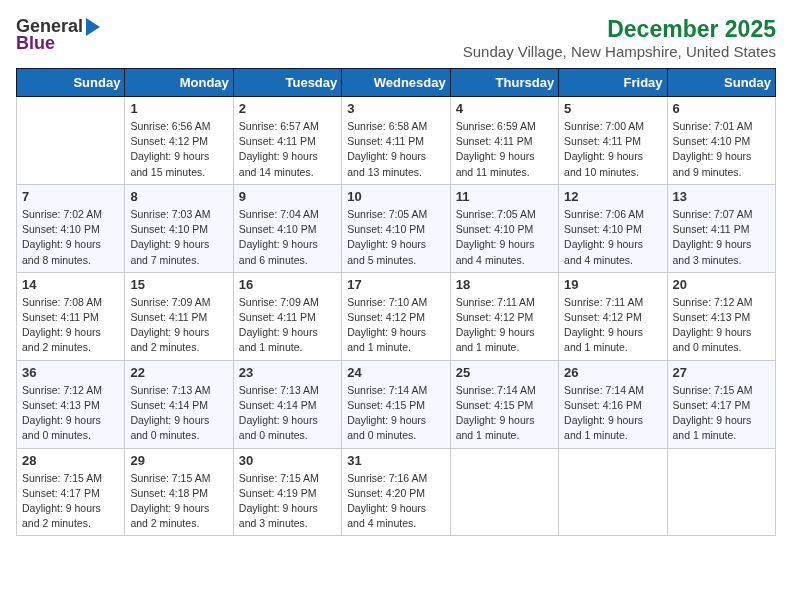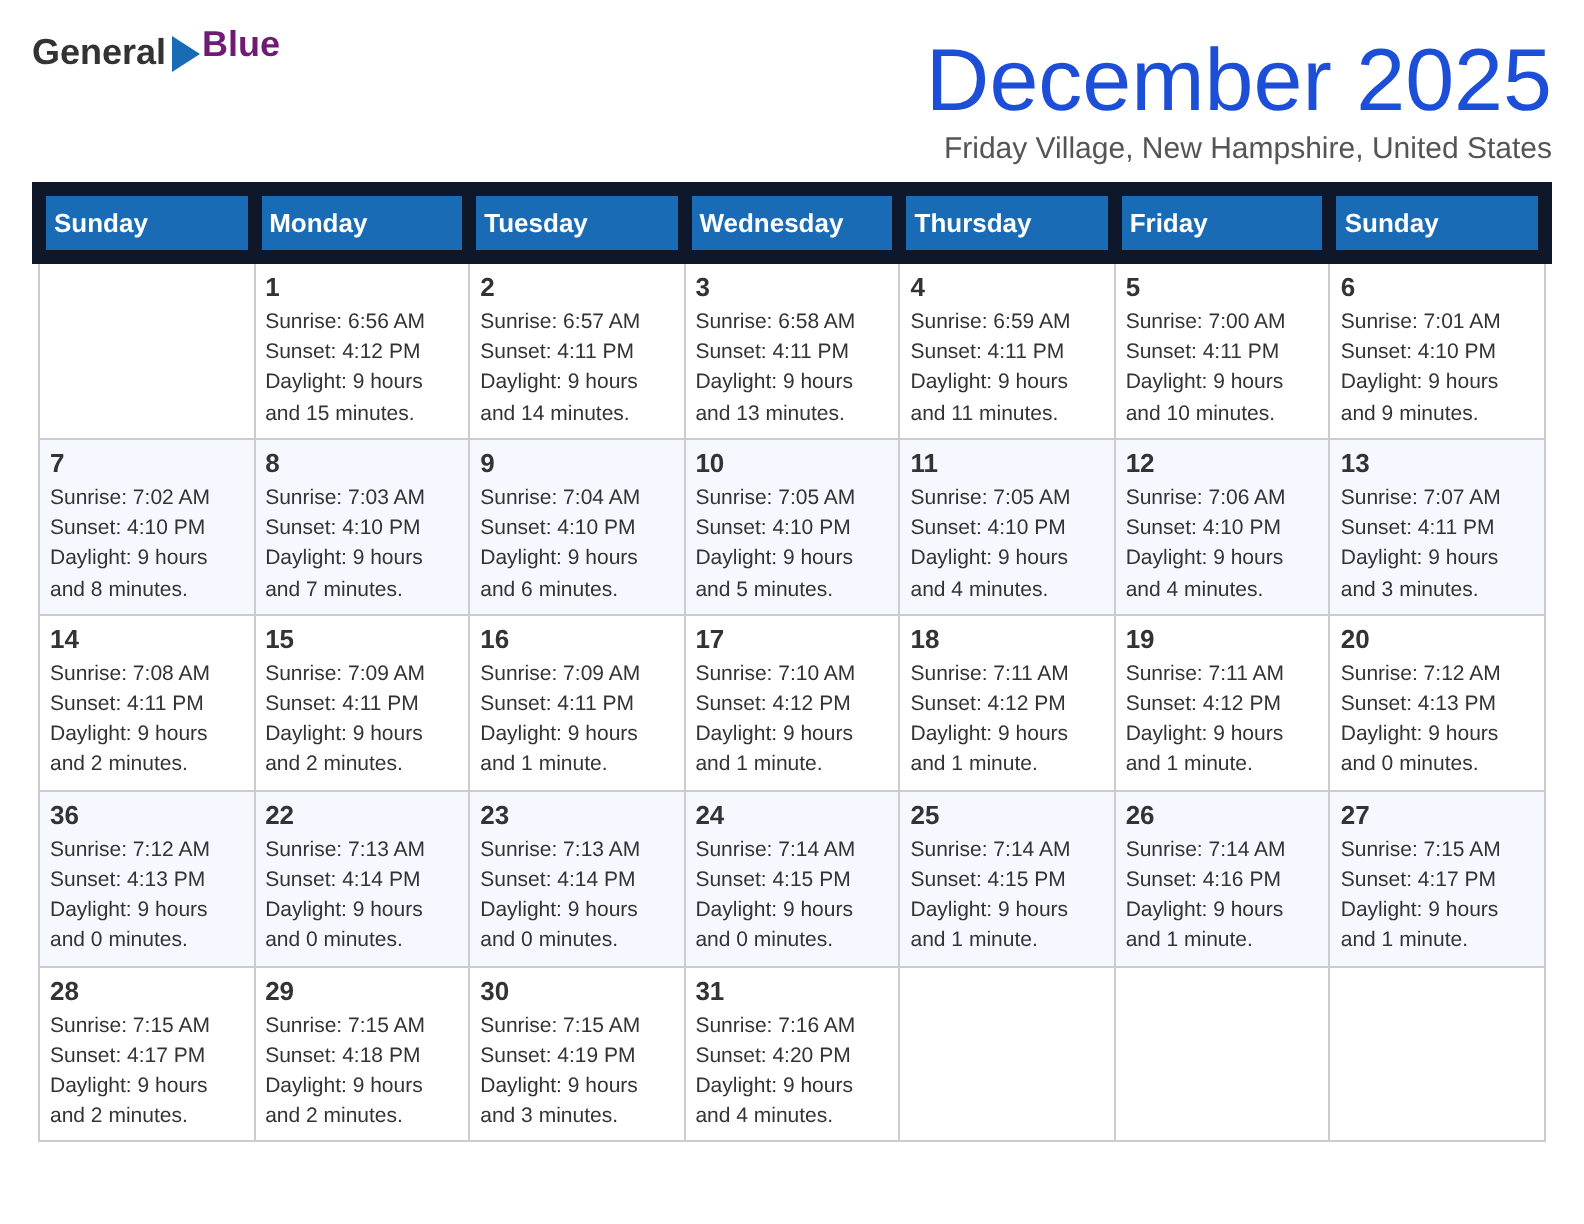--- a/index.html
+++ b/index.html
@@ -11,48 +11,48 @@
       padding: 16px;
     }
     .header-area {
       display: flex;
       justify-content: space-between;
       align-items: flex-start;
       margin-bottom: 8px;
     }
     .logo {
       display: flex;
-      flex-direction: row;
+      flex-direction: column;
       align-items: flex-start;
     }
     .title-area {
       text-align: right;
     }
     .month-title {
-      font-size: 44px;
-      font-weight: normal;
-      color: #1d4ed8;
+      font-size: 23px;
+      font-weight: bold;
+      color: #15803d;
     }
     .location-title {
       font-size: 15px;
       color: #555;
     }
     table {
       width: 100%;
       border-collapse: collapse;
       font-size: 11px;
     }
     thead tr th {
       background: #1a6bb5;
       color: #fff;
       padding: 6px 4px;
-      text-align: left;
+      text-align: right;
       font-size: 13px;
       font-weight: bold;
-      border: 7px solid #0f172a;
+      border: 1px solid #0f172a;
     }
     tbody tr td {
       border: 1px solid #ccc;
       padding: 4px 5px;
       vertical-align: top;
       min-height: 70px;
       width: calc(100% / 7);
     }
     .day-number {
       font-size: 13px;
@@ -81,21 +81,21 @@
 <div class="header-area">
   <div class="logo">
     <div style="display:flex;align-items:center;">
       <span style="font-size:18px;font-weight:bold;color:#333;">General</span>
       <span style="display:inline-block;width:0;height:0;border-top:9px solid transparent;border-bottom:9px solid transparent;border-left:14px solid #1a6bb5;margin-left:3px;margin-right:1px;"></span>
     </div>
     <span style="font-size:18px;font-weight:bold;color:#701a75;margin-top:-4px;">Blue</span>
   </div>
   <div class="title-area">
     <div class="month-title">December 2025</div>
-    <div class="location-title">Friday Village, New Hampshire, United States</div>
+    <div class="location-title">Sunday Village, New Hampshire, United States</div>
   </div>
 </div>
 
 <table>
   <thead>
     <tr>
     <th>Sunday</th>
         <th>Monday</th>
         <th>Tuesday</th>
         <th>Wednesday</th>

